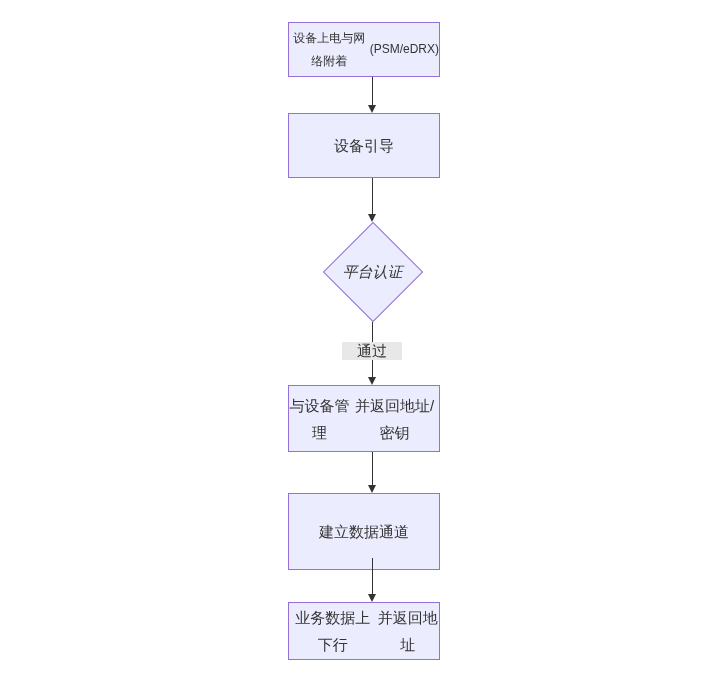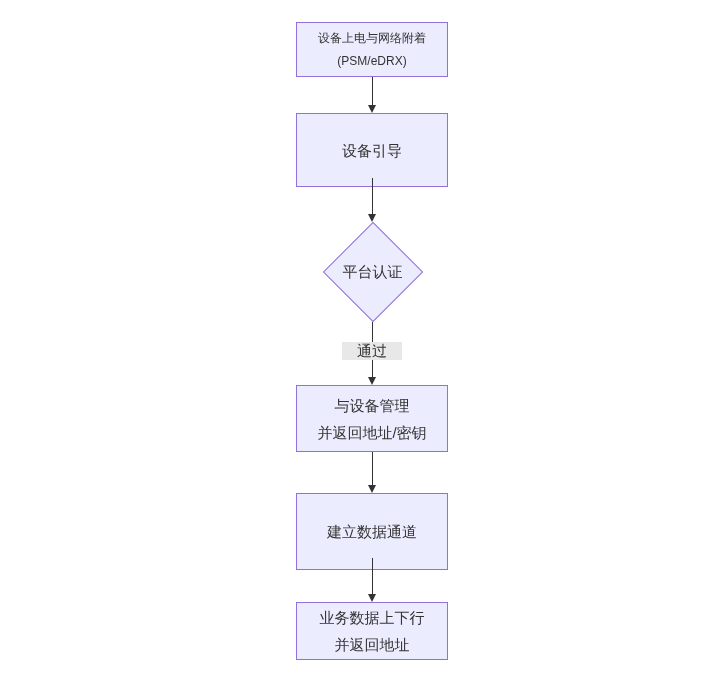--- a/index.html
+++ b/index.html
@@ -18,27 +18,27 @@
     position: relative;
     width: 726px;
     height: 700px;
     background: var(--background);
     overflow: hidden;
   }
 
   
   .node {
     position: absolute;
-    left: 296px;
+    left: 288px;
     width: 152px;
     background: var(--node-fill);
     border: 1px solid var(--node-border);
     color: var(--text);
     display: flex;
-    flex-direction: column;
+    flex-direction: row;
     align-items: center;
     justify-content: center;
     text-align: center;
     font-size: 15px;
     line-height: 1.8;
   }
   .node.small { font-size: 12px; line-height: 1.85; }
 
   
   .diamond-wrap {
@@ -59,20 +59,21 @@
     border: 1px solid var(--node-border);
   }
   .diamond-label {
     position: absolute;
     left: 50%;
     top: 50%;
     transform: translate(-50%, -50%);
     color: var(--text);
     font-size: 15px;
     white-space: nowrap;
+    font-style: italic;
   }
 
   
   .edge { position: absolute; left: 368px; width: 9px; }
   .edge .line {
     position: absolute;
     left: 4px;
     top: 0;
     bottom: 7px;
     width: 1px;
@@ -111,21 +112,21 @@
   <div class="node small" style="top:22px; height:55px">
     <div>设备上电与网络附着</div>
     <div>(PSM/eDRX)</div>
   </div>
 
   <div class="edge" style="top:77px; height:36px">
     <i class="line"></i>
     <i class="head"></i>
   </div>
 
-  <div class="node" style="top:113px; height:74px">
+  <div class="node" style="top:113px; height:65px">
     <div>设备引导</div>
   </div>
 
   <div class="edge" style="top:178px; height:44px">
     <i class="line"></i>
     <i class="head"></i>
   </div>
 
   <div class="diamond-wrap">
     <div class="diamond-shape"></div>

